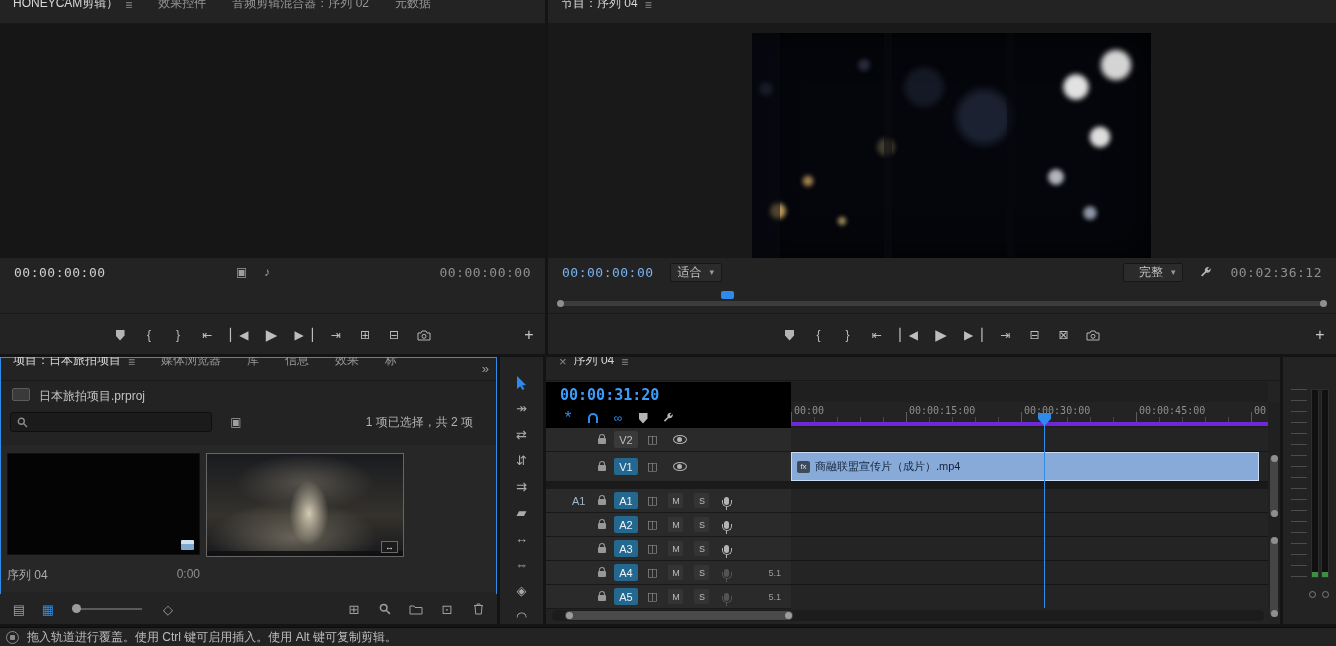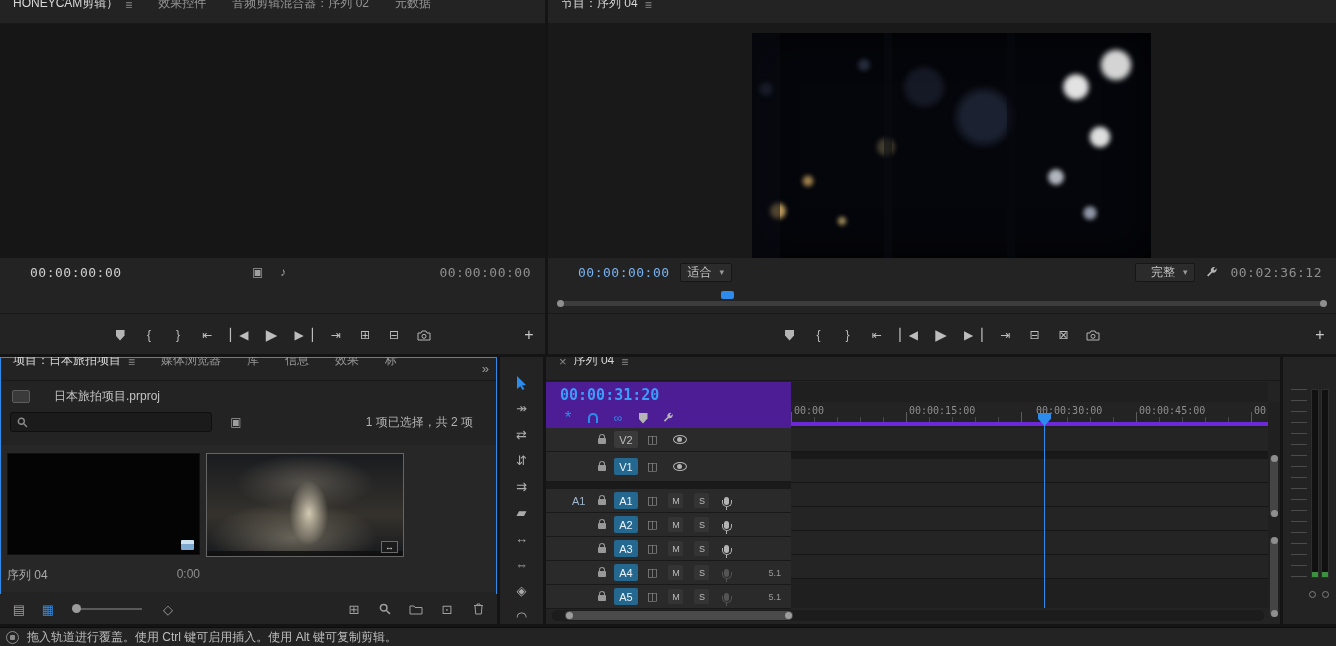--- a/index.html
+++ b/index.html
@@ -39,21 +39,21 @@
  radial-gradient(circle 17px at 356px 112px,rgba(246,246,246,.9) 0 48%,transparent 72%),
  radial-gradient(circle 13px at 312px 152px,rgba(222,226,236,.8) 0 48%,transparent 72%),
  radial-gradient(circle 25px at 372px 40px,rgba(250,250,250,.85) 0 48%,transparent 72%),
  radial-gradient(circle 11px at 346px 188px,rgba(202,212,232,.7) 0 48%,transparent 72%),
  radial-gradient(circle 42px at 240px 92px,rgba(70,86,122,.35) 0 52%,transparent 78%),
  radial-gradient(circle 30px at 180px 62px,rgba(62,72,102,.3) 0 52%,transparent 78%)}
 .bokeh-bands{position:absolute;inset:0;background:linear-gradient(90deg,rgba(8,10,18,.6) 0 7%,transparent 7% 33%,rgba(8,10,16,.55) 33% 35%,transparent 35% 64%,rgba(6,8,14,.6) 64% 66%,transparent 66%)}
 .preview-title{position:absolute;left:0;right:0;top:50%;transform:translateY(-52%);text-align:center;color:#ededed;font-size:16px;letter-spacing:9px;padding-left:9px;text-shadow:0 0 7px rgba(255,255,255,.35)}
 
 
-.tc-row{position:absolute;left:16px;right:0;top:260px;height:24px;display:flex;align-items:center;padding:0 14px;gap:10px}
+.tc-row{position:absolute;left:0;right:0;top:260px;height:24px;display:flex;align-items:center;padding:0 14px;gap:16px}
 .tc{font-family:"DejaVu Sans Mono","Liberation Mono",monospace;font-size:13px;letter-spacing:.5px}
 .tc.cur{color:#cfcfcf}.tc.cur-blue{color:#7ab3f0}.tc.dur{color:#8f8f8f;margin-left:auto}
 .dd{display:flex;align-items:center;gap:8px;height:19px;padding:0 7px;background:#2b2b2b;border:1px solid #161616;border-radius:2px;color:#c4c4c4}
 .dd .caret{font-size:9px;color:#9a9a9a}
 .mid-ic{position:absolute;top:5px;color:#9e9e9e;font-size:12px}
 .divider{position:absolute;left:0;right:0;top:313px;height:1px;background:#191919}
 .scrub{position:absolute;left:12px;right:12px;top:290px;height:18px}
 .scrub .line{position:absolute;left:0;right:0;top:11px;height:5px;background:#3c3c3c;border-radius:3px}
 .scrub .pos{position:absolute;left:161px;top:1px;width:13px;height:8px;background:#2d8ceb;border-radius:2px}
 .scrub .cap-l,.scrub .cap-r{position:absolute;top:10px;width:7px;height:7px;border-radius:50%;background:#8f8f8f}
@@ -69,21 +69,21 @@
 .icon-lock::before{content:"";position:absolute;left:1px;top:-4px;width:4px;height:4px;border:1px solid #989898;border-bottom:none;border-radius:3px 3px 0 0}
 .icon-eye{width:14px;height:9px;border:1px solid #b2b2b2;border-radius:50%;position:relative;display:inline-block;flex:0 0 auto}
 .icon-eye::before{content:"";position:absolute;left:3px;top:1px;width:5px;height:5px;border-radius:50%;background:#b2b2b2}
 .icon-mic{width:5px;height:8px;background:#b4b4b4;border-radius:3px;position:relative;display:inline-block;flex:0 0 auto}
 .icon-mic::before{content:"";position:absolute;left:-2.5px;top:3px;width:8px;height:6px;border:1px solid #b4b4b4;border-top:none;border-radius:0 0 5px 5px}
 .icon-mic::after{content:"";position:absolute;left:2px;bottom:-5px;width:1px;height:3px;background:#b4b4b4}
 .icon-mic.dim{opacity:.3}
 .icon-magnet{width:10px;height:10px;border:2px solid #2d8ceb;border-top:none;border-radius:0 0 6px 6px;display:inline-block;transform:rotate(180deg)}
 
 
-.proj-row{display:flex;align-items:center;gap:24px;padding:7px 12px 3px}
+.proj-row{display:flex;align-items:flex-start;gap:9px;padding:7px 12px 3px}
 .proj-file-icon{width:18px;height:13px;background:#3a3a3a;border:1px solid #5c5c5c;border-radius:2px;flex:0 0 auto}
 .search-row{display:flex;align-items:center;gap:12px;padding:4px 10px 0}
 .search-box{flex:0 0 202px;height:20px;background:#1b1b1b;border:1px solid #0f0f0f;border-radius:3px;display:flex;align-items:center;gap:6px;padding:0 6px}
 .search-box input{flex:1;background:transparent;border:none;outline:none;color:#c8c8c8;font-size:12px;min-width:0}
 .sq-btn{width:24px;height:20px;display:flex;align-items:center;justify-content:center;color:#9e9e9e;font-size:12px}
 .sel-status{margin-left:auto;color:#b2b2b2;padding-right:14px}
 .bin-grid{position:absolute;left:1px;right:1px;top:88px;bottom:32px;background:#272727;display:flex;gap:6px;padding:8px 6px;overflow:hidden}
 .bin-card{display:flex;flex-direction:column;position:relative}
 .bin-thumb{background:#040404;position:relative;border:1px solid #111;height:104px}
 .card-0{width:193px}.card-0 .bin-thumb{width:193px}
@@ -104,21 +104,21 @@
 .zoom-slider{width:68px;height:2px;background:#5a5a5a;position:relative;margin:0 4px}
 .zoom-knob{position:absolute;left:-2px;top:-4px;width:9px;height:9px;border-radius:50%;background:#9c9c9c}
 .proj-toolbar .right{margin-left:auto;display:flex;gap:17px;align-items:center}
 
 
 .tool{width:22px;height:15px;display:flex;align-items:center;justify-content:center;color:#ababab;font-size:13px;flex:0 0 auto}
 .tool .g{display:inline-block}
 
 
 .tl-body{position:absolute;left:0;top:25px;right:0;bottom:0}
-.tl-header-col{position:absolute;left:0;top:0;width:245px;bottom:16px;background:#4c1d95}
+.tl-header-col{position:absolute;left:0;top:0;width:245px;bottom:16px;background:#000000}
 .tl-tc{position:absolute;left:14px;top:4px;font-family:"DejaVu Sans Mono","Liberation Mono",monospace;font-weight:bold;font-size:15px;color:#3f9bfa}
 .tl-toolbar{position:absolute;left:16px;top:27px;height:18px;display:flex;align-items:center;gap:13px}
 .tl-ic{display:inline-flex;align-items:center;justify-content:center;min-width:12px;color:#b0b0b0}
 .tl-ic.blue{color:#2d8ceb}
 .nest-star{font-size:17px;line-height:10px;color:#2d8ceb}
 .trows{position:absolute;left:0;right:0;top:46px}
 .trow{display:flex;align-items:center;height:24px;background:#2a2a2a;border-bottom:1px solid #191919;padding-left:26px}
 .trow.tall{height:30px}
 .tgap{height:7px;background:#1a1a1a}
 .patch{width:26px;color:#9db5c8;font-size:11px;flex:0 0 auto}
@@ -494,26 +494,32 @@
             <span class="ms">S</span>
             <span class="icon-mic dim"></span>
             <span class="badge51">5.1</span>
           </div>
         </div>
       </div>
       <div class="lanes-wrap">
         <div class="ruler">
           <span class="rlabel" style="left:3px">00:00</span>
           <span class="rlabel" style="left:118px">00:00:15:00</span>
-          <span class="rlabel" style="left:245px">00:00:30:00</span>
+          <span class="rlabel" style="left:233px">00:00:30:00</span>
           <span class="rlabel" style="left:348px">00:00:45:00</span>
           <span class="rlabel" style="left:463px">00:1</span>
         </div>
         <div class="lrows">
           <div class="lrow"></div>
+          <div class="lrow tall">
+            <div class="clip">
+              <span class="fx-badge">fx</span>
+              <span class="clip-label">商融联盟宣传片（成片）.mp4</span>
+            </div>
+          </div>
           <div class="lgap"></div>
           <div class="lrow"></div>
           <div class="lrow"></div>
           <div class="lrow"></div>
           <div class="lrow"></div>
           <div class="lrow"></div>
         </div>
         <span class="ph-cap"></span>
         <span class="ph-line"></span>
       </div>

